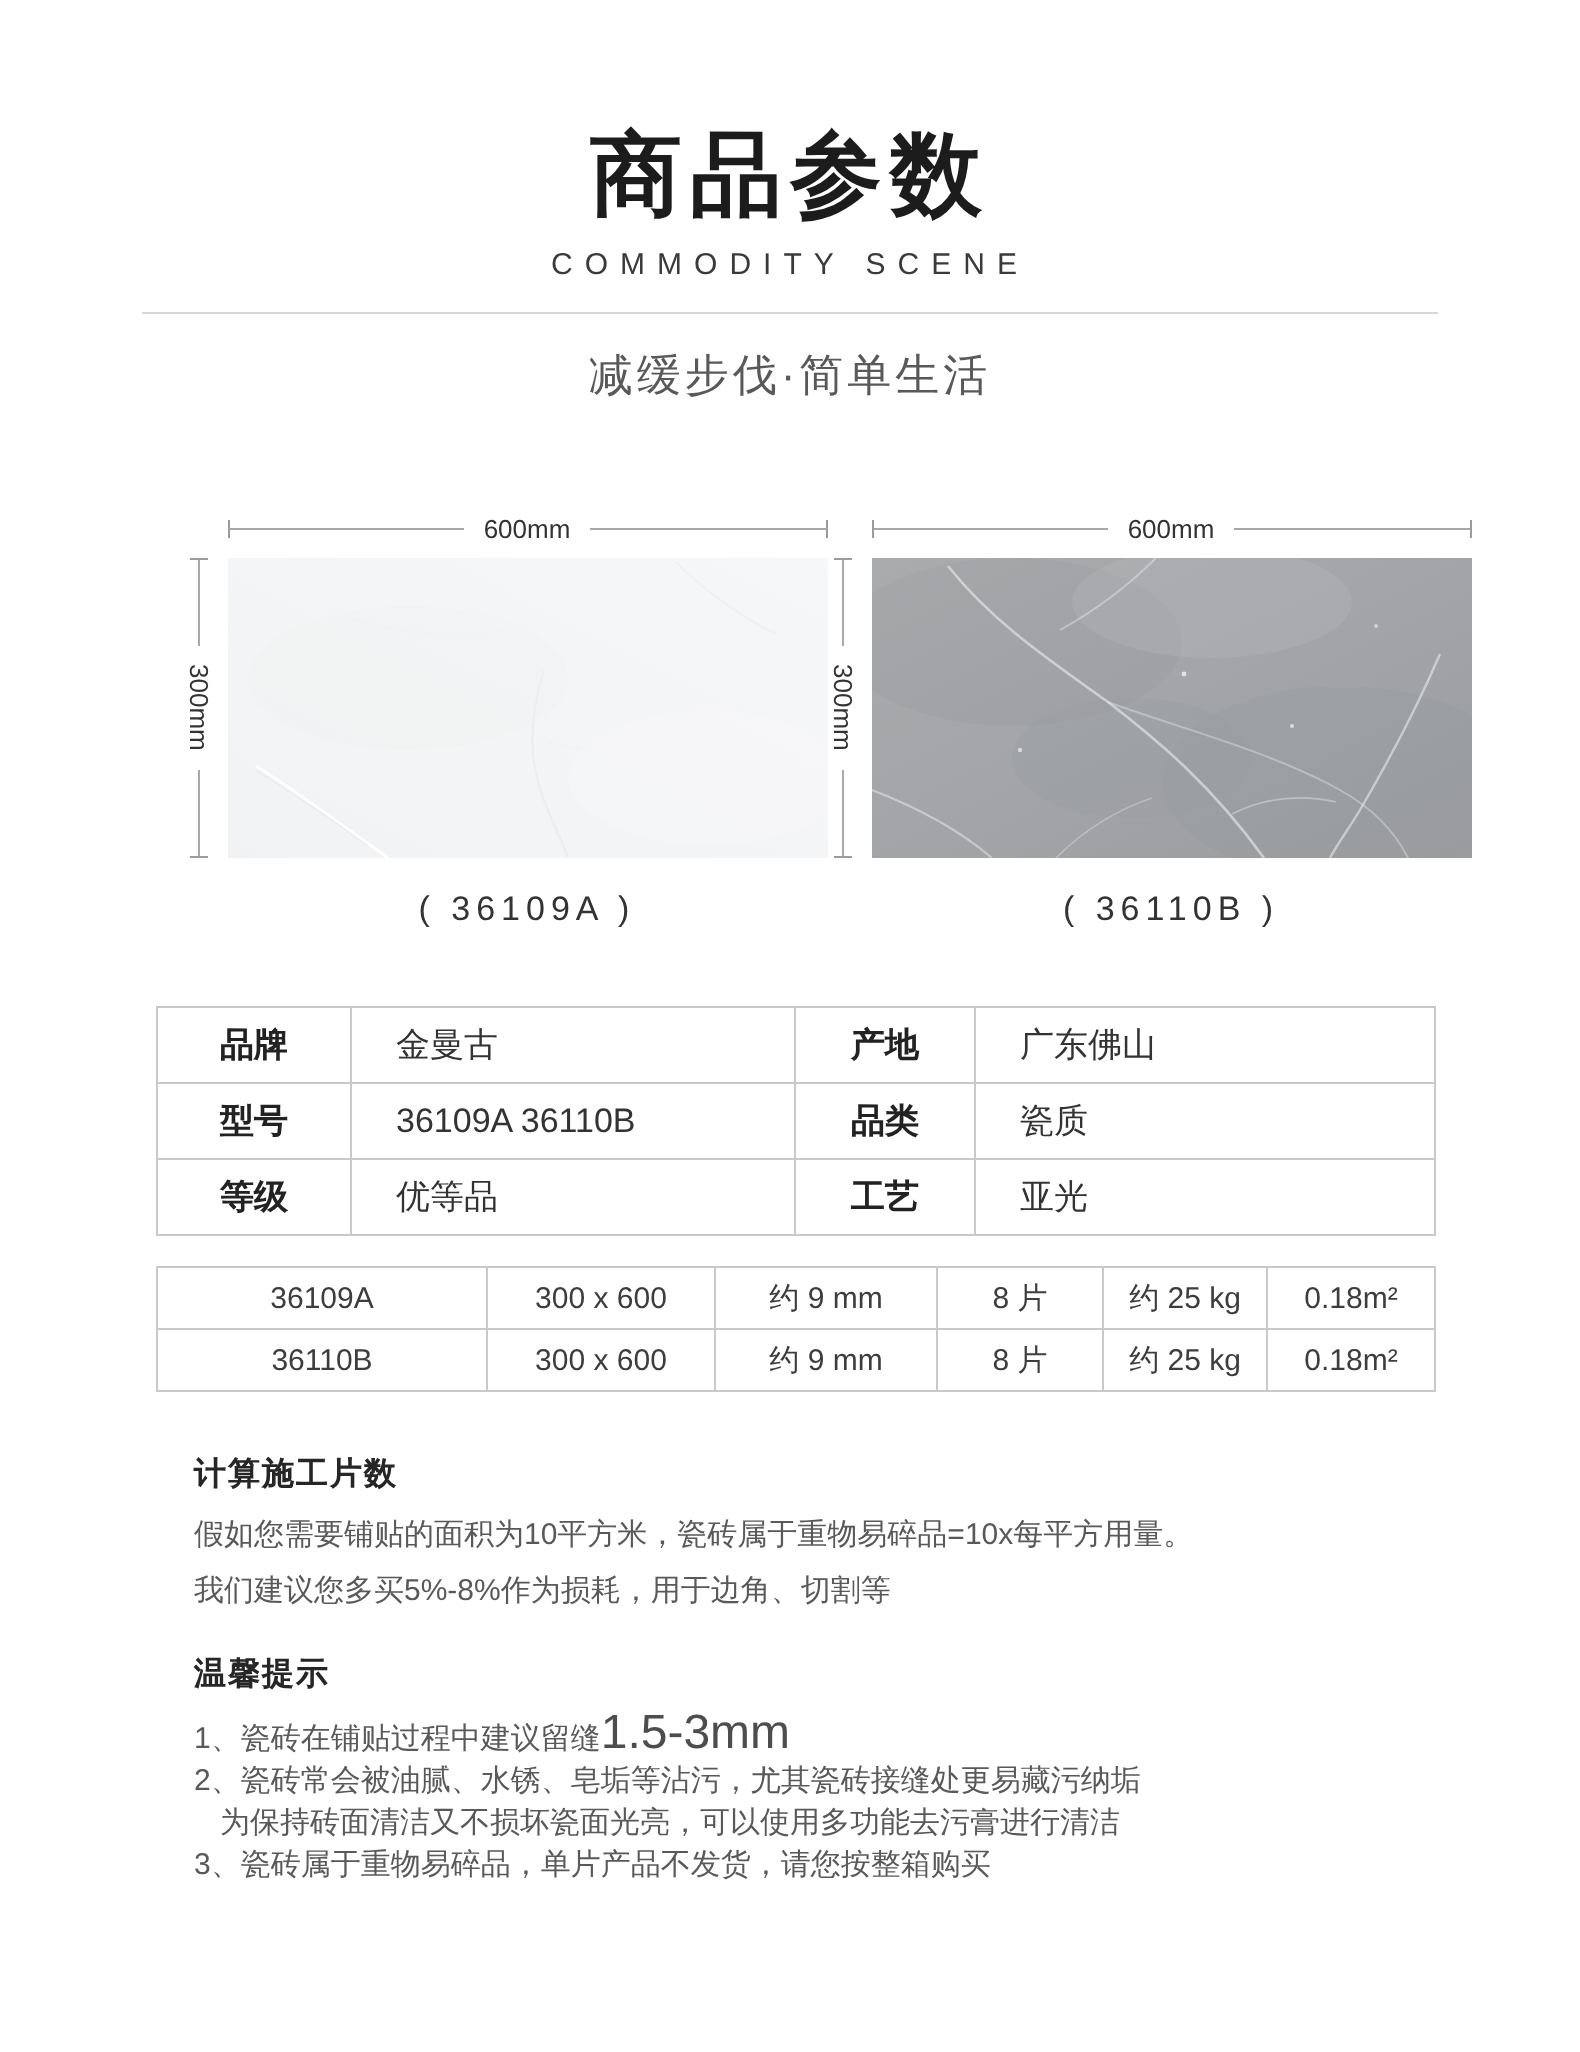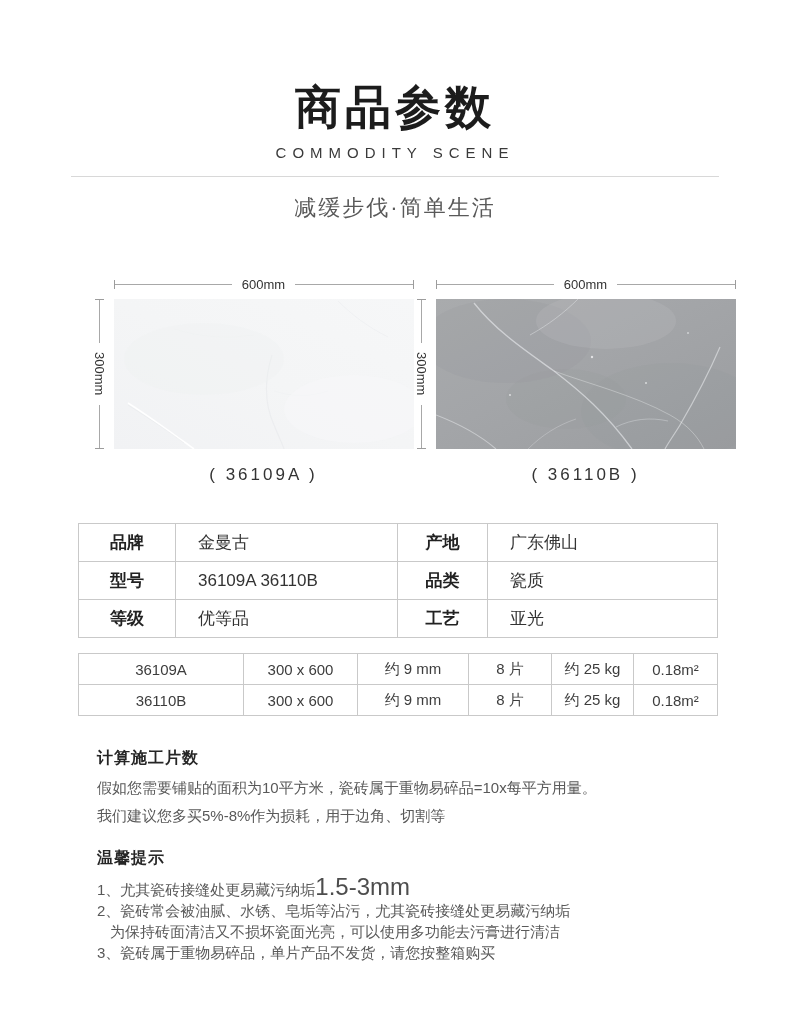--- a/index.html
+++ b/index.html
@@ -6,21 +6,21 @@
   html, body { width: 790px; background: #ffffff; }
   body {
     height: 1026px;
     overflow: hidden;
     font-family: "Liberation Sans", "DejaVu Sans", sans-serif;
     color: #333;
   }
   .page { width: 790px; height: 1026px; position: relative; }
 
   
-  .header { text-align: center; padding-top: 84px; }
+  .header { text-align: center; padding-top: 64px; }
   .title {
     font-size: 46px;
     font-weight: 600;
     color: #1c1c1c;
     letter-spacing: 4px;
     line-height: 1;
   }
   .subtitle {
     margin-top: 15px;
     font-size: 15px;
@@ -270,20 +270,20 @@
     <div class="section-heading">计算施工片数</div>
     <div class="calc-text">
       <div>假如您需要铺贴的面积为10平方米，瓷砖属于重物易碎品=10x每平方用量。</div>
       <div>我们建议您多买5%-8%作为损耗，用于边角、切割等</div>
     </div>
   </div>
 
   <div class="section section-tips">
     <div class="section-heading">温馨提示</div>
     <div class="tips-list">
-      <div class="tips-line"><span>1、</span><span>尤其瓷砖接缝处更易藏污纳垢</span><span class="big-num">1.5-3mm</span></div>
+      <div class="tips-line"><span>1、</span><span>瓷砖在铺贴过程中建议留缝</span><span class="big-num">1.5-3mm</span></div>
       <div class="tips-line"><span>2、</span><span>瓷砖常会被油腻、水锈、皂垢等沾污，尤其瓷砖接缝处更易藏污纳垢</span></div>
       <div class="tips-line indent"><span>为保持砖面清洁又不损坏瓷面光亮，可以使用多功能去污膏进行清洁</span></div>
       <div class="tips-line"><span>3、</span><span>瓷砖属于重物易碎品，单片产品不发货，请您按整箱购买</span></div>
     </div>
   </div>
 
 </div>
 
 </body></html>

